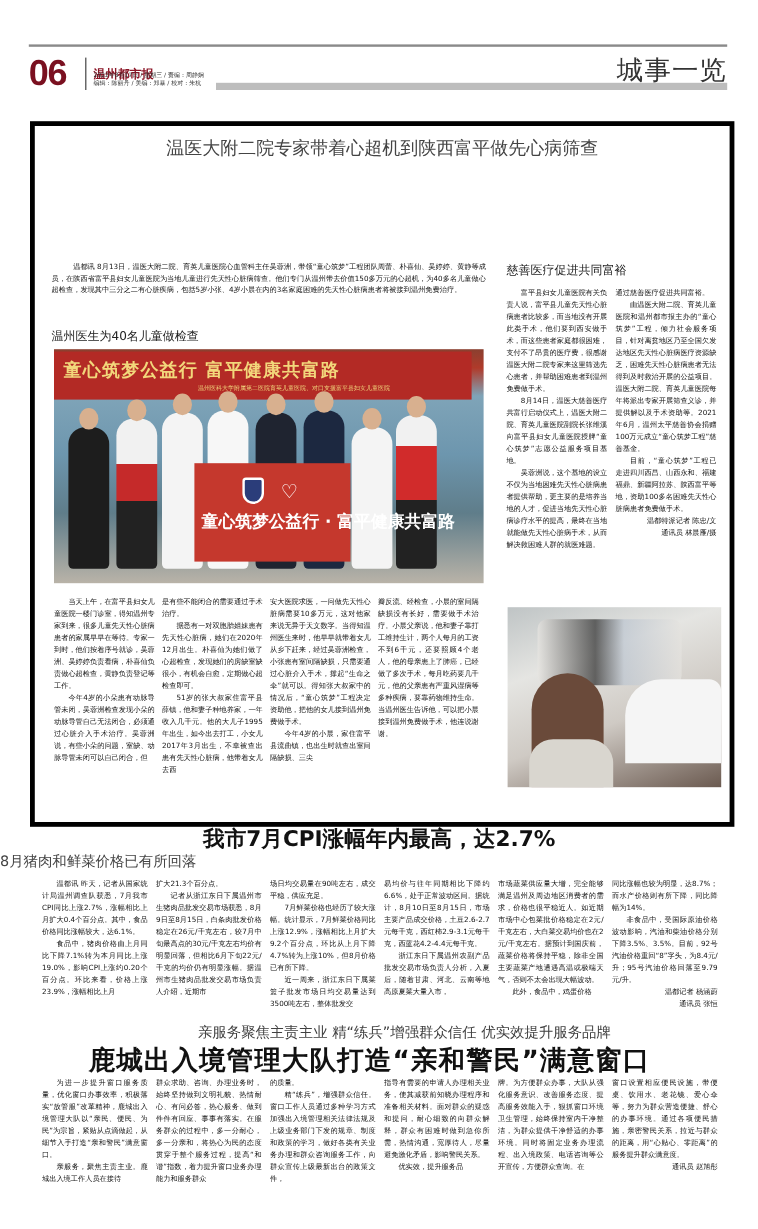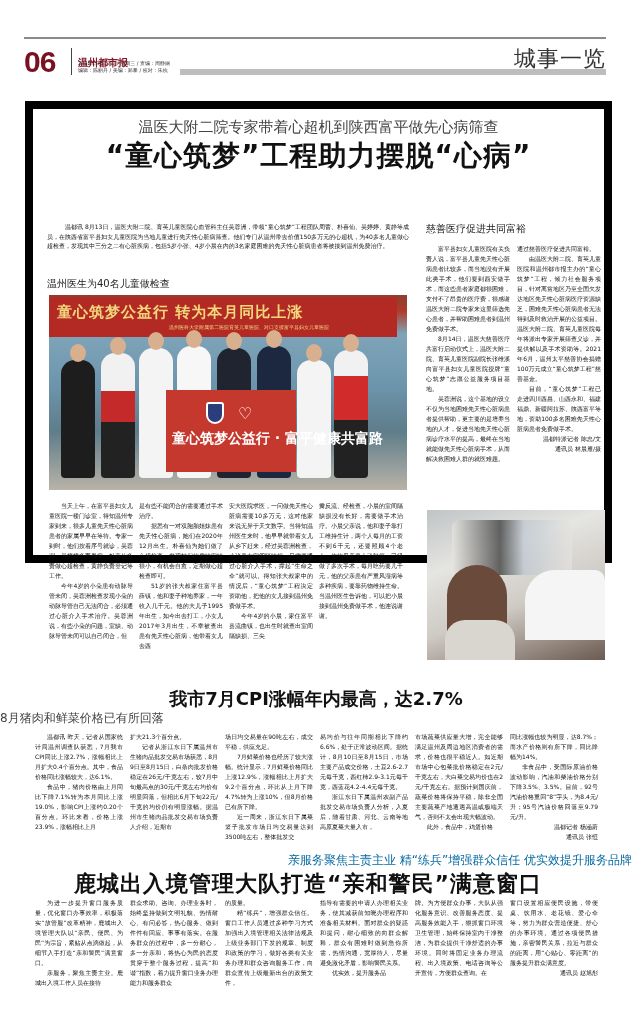--- a/index.html
+++ b/index.html
@@ -7,21 +7,21 @@
 body { font-family:"DejaVu Sans", sans-serif; color:#1a1a1a; position:relative; }
 
 .topline { position:absolute; left:24px; top:37px; width:582px; height:2px; background:#8a8a8a; }
 .pagenum { position:absolute; left:24px; top:47px; font-family:"Liberation Sans", sans-serif; font-weight:bold; font-size:30px; color:#7a1020; letter-spacing:-1px; line-height:30px; }
 .vdiv { position:absolute; left:71px; top:48px; width:1px; height:27px; background:#444; }
 .paper-name { position:absolute; left:78px; top:57px; font-size:10px; font-weight:bold; color:#8b1526; line-height:11px; }
 .meta { position:absolute; left:78px; top:60px; font-size:5px; line-height:7px; color:#333; white-space:nowrap; }
 .graybar { position:absolute; left:180px; top:69px; width:426px; height:6px; background:#bdbdbd; }
 .section-title { position:absolute; right:26px; top:44px; font-size:22px; color:#333; font-weight:normal; letter-spacing:1px; }
 
-.redbox { position:absolute; left:25px; top:101px; width:587px; height:462px; border:8px solid #000000; }
+.redbox { position:absolute; left:25px; top:101px; width:587px; height:588px; border:4px solid #000000; }
 .story1-sub { position:absolute; left:0; right:0; top:9px; text-align:center; font-size:15px; color:#444; }
 .story1-h1 { position:absolute; left:0; right:0; top:30px; text-align:center; font-size:28px; font-weight:bold; color:#111; line-height:33px; letter-spacing:1px; }
 .story1-h2 { position:absolute; left:0; right:0; top:66px; text-align:center; font-size:28px; font-weight:bold; color:#111; line-height:33px; letter-spacing:2px; }
 
 .lead { position:absolute; left:14px; top:113px; width:362px; font-size:6px; line-height:9.5px; text-indent:18px; color:#111; text-align:justify; }
 .sub-head1 { position:absolute; left:14px; top:168px; font-size:10px; color:#222; }
 .photo1 { position:absolute; left:16px; top:186px; width:358px; height:195px; background:linear-gradient(180deg,#8a4030 0%, #b03a2a 8%, #7fa4b8 20%, #6d96ae 45%, #5f7d8a 70%, #b9b3a8 100%); overflow:hidden; }
 .photo1 .banner { position:absolute; left:0; top:2px; right:10px; height:40px; background:#b32a25; }
 .photo1 .banner-text { position:absolute; left:8px; top:6px; font-size:15px; font-weight:bold; color:#f2d77b; letter-spacing:1px; }
 .photo1 .banner-sub { position:absolute; left:120px; top:27px; font-size:5px; color:#f0d27a; }
@@ -38,49 +38,48 @@
 .sub-head2 { position:absolute; left:393px; top:113px; font-size:10px; color:#222; }
 .photo2 { position:absolute; left:394px; top:401px; width:178px; height:150px; background:linear-gradient(160deg,#bfc4c5 0%, #e5e5e2 30%, #cfcac4 60%, #6b5a50 100%); overflow:hidden; }
 .photo2 .nurse { position:absolute; right:0; bottom:20px; width:80px; height:70px; background:#f5f5f5; border-radius:30px 10px 0 0; }
 .photo2 .kid { position:absolute; left:20px; bottom:0; width:60px; height:95px; background:#6a4a3a; border-radius:30px 30px 0 0; }
 .photo2 .kid-shirt { position:absolute; left:18px; bottom:0; width:70px; height:40px; background:#d9d6cf; border-radius:20px 20px 0 0; }
 .photo2 .bg-people { position:absolute; left:25px; top:10px; width:120px; height:55px; background:linear-gradient(90deg,#e8e6e2,#2b2b2b 40%,#bcc5d0 60%,#e5e3df); opacity:0.7; border-radius:8px; }
 
 .story2-h { position:absolute; left:0; right:0; top:687px; text-align:center; font-size:18px; color:#111; font-weight:bold; }
 .story2-sub { position:absolute; left:0; right:0; top:710px; text-align:left; font-size:12px; color:#444; }
 
-.story3-sub { position:absolute; left:0; right:0; top:852px; text-align:right; font-size:12px; color:#0369a1;padding-left:42px; }
+.story3-sub { position:absolute; left:0; right:0; top:852px; text-align:center; font-size:12px; color:#404040;padding-left:42px; }
 .story3-h { position:absolute; left:0; right:16px; top:869px; text-align:center; font-size:22px; color:#111; font-weight:bold; letter-spacing:1px; }
 
 .byline { text-align:right; }
 </style>
 </head>
 <body>
 
 <div class="topline"></div>
 <div class="pagenum">06</div>
 <div class="vdiv"></div>
 <div class="paper-name">温州都市报</div>
 <div class="meta">
   <div>2022年8月17日 / 星期三 / 责编：周静娴</div>
   <div>编辑：陈丽丹 / 美编：郑暴 / 校对：朱杭</div>
 </div>
 <div class="graybar"></div>
 <div class="section-title">城事一览</div>
 
 <div class="redbox">
   <div class="story1-sub">温医大附二院专家带着心超机到陕西富平做先心病筛查</div>
-  <div class="story1-h1">“童心筑梦”工程助力摆脱“心病”</div>
 
   <div class="lead">温都讯 8月13日，温医大附二院、育英儿童医院心血管科主任吴蓉洲，带领“童心筑梦”工程团队周蕾、朴喜仙、吴婷婷、黄静等成员，在陕西省富平县妇女儿童医院为当地儿童进行先天性心脏病筛查。他们专门从温州带去价值150多万元的心超机，为40多名儿童做心超检查，发现其中三分之二有心脏疾病，包括5岁小张、4岁小晨在内的3名家庭困难的先天性心脏病患者将被接到温州免费治疗。</div>
   <div class="sub-head1">温州医生为40名儿童做检查</div>
 
   <div class="photo1">
     <div class="banner">
-      <div class="banner-text">童心筑梦公益行  转为本月同比上涨</div>
+      <div class="banner-text">童心筑梦公益行  富平健康共富路</div>
       <div class="banner-sub">温州医科大学附属第二医院育英儿童医院、对口支援富平县妇女儿童医院</div>
     </div>
     <div class="person" style="left:12px;height:118px;background:#1d1d1d;">
         <div class="head"></div>
       </div>
     <div class="person" style="left:52px;height:125px;background:linear-gradient(180deg,#f1f1f1 0 30%,#c52a2a 30% 55%,#222 55%);">
         <div class="head"></div>
       </div>
     <div class="person" style="left:90px;height:130px;background:#f4f4f4;">
         <div class="head"></div>

